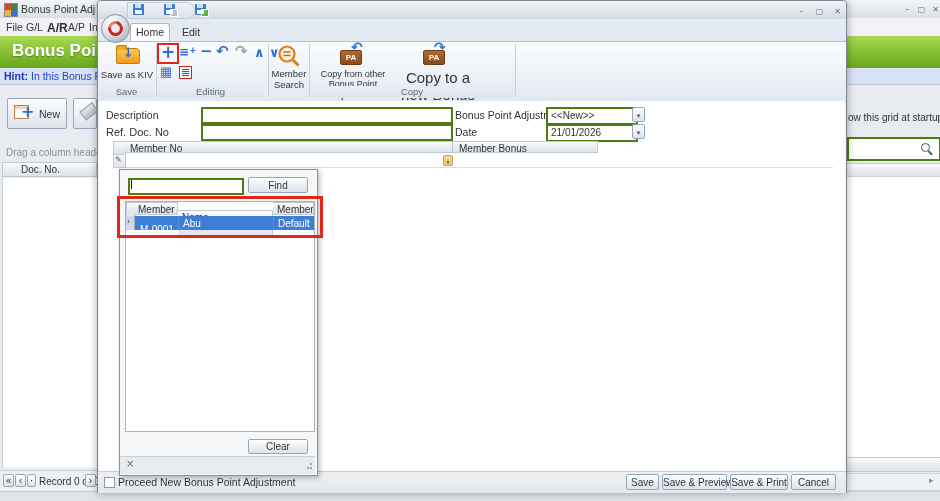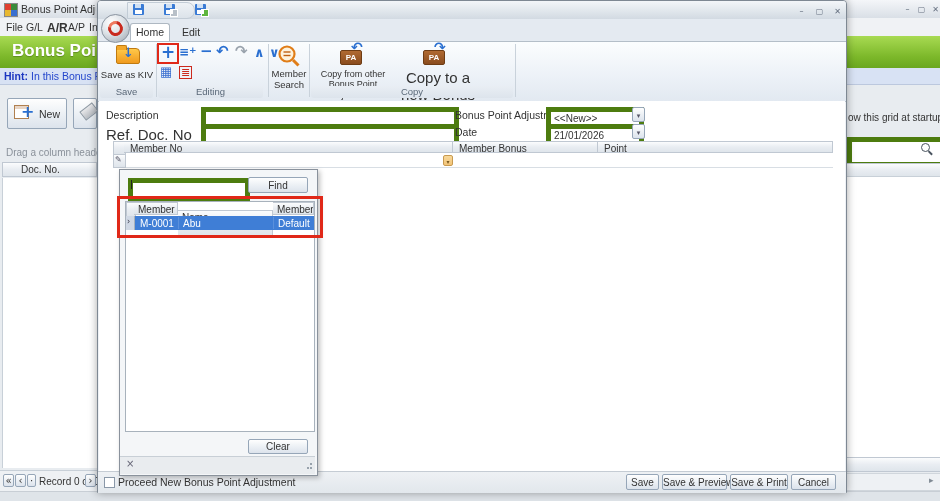--- a/index.html
+++ b/index.html
@@ -2,21 +2,21 @@
 <html><head>
 <meta charset="utf-8">
 <style>
   html,body{margin:0;padding:0;background:#c8cdd3;}
   #stage{position:relative;width:940px;height:501px;overflow:hidden;
          font-family:"Liberation Sans","DejaVu Sans",sans-serif;font-size:11px;color:#333;
          background:#e8ecf0;}
   .a{position:absolute;white-space:nowrap;}
   .ic{font-family:"DejaVu Sans",sans-serif;line-height:1;}
   .hdr{background:linear-gradient(#fbfcfd,#e9edf2 50%,#dfe5eb);border:1px solid #c0c8d2;}
-  .inp{background:#fff;border:5px solid #4d7c0f;}
+  .inp{background:#fff;border:2px solid #4d7c0f;}
   .b3{background:linear-gradient(#fefefe,#eef2f6 45%,#dce3ec);border:1px solid #96a6b8;border-radius:2px;
       text-align:center;font-size:10px;color:#333;box-sizing:border-box;}
   .sepv{border-left:1px solid #c9d2db;width:0;}
   .grplbl{color:#5a6878;font-size:9.5px;text-align:center;}
   .blue{color:#2a6fd0;font-weight:bold;}
   .gray{color:#9aa3ad;font-weight:bold;}
   .tabA{background:#fff;border:1px solid #aeb8c2;border-bottom:1px solid #fff;border-radius:3px 3px 0 0;
         text-align:center;font-size:10.5px;line-height:17px;}
   .winbtn{font-size:8px;color:#667080;width:13px;text-align:center;}
   .cell{box-sizing:border-box;padding:1px 0 0 6px;font-size:10px;overflow:hidden;}
@@ -193,38 +193,37 @@
     </div>
     <div class="a grplbl" style="left:213px;top:85px;width:202px;background:linear-gradient(#e9eef4,#dde4ec);height:12px;border-radius:0 0 3px 3px;">Copy</div>
     <div class="a sepv" style="left:417px;top:43px;height:53px;"></div>
 
     
     <div class="a" style="left:1px;top:100px;width:746px;height:370px;background:#fff;"></div>
 
     
     <div class="a" style="left:8px;top:108px;font-size:10.5px;">Description</div>
     <div class="a inp" style="left:103px;top:106px;width:245px;height:13px;font-size:10px;padding-left:3px;"></div>
-    <div class="a" style="left:8px;top:125px;font-size:15px;">Ref. Doc. No</div>
+    <div class="a" style="left:8px;top:125px;font-size:11px;">Ref. Doc. No</div>
     <div class="a inp" style="left:103px;top:123px;width:245px;height:13px;font-size:10px;padding-left:3px;"></div>
 
     <div class="a" style="left:357px;top:108px;font-size:10.5px;">Bonus Point Adjustment No</div>
     <div class="a inp" style="left:448px;top:106px;width:85px;height:13px;font-size:10px;padding:1px 0 0 3px;">&lt;&lt;New&gt;&gt;</div>
     <div class="a b3" style="left:534px;top:106px;width:13px;height:15px;line-height:13px;">
       <span class="ic" style="font-size:7px;color:#556;">▾</span></div>
     <div class="a" style="left:357px;top:125px;font-size:10.5px;">Date</div>
     <div class="a inp" style="left:448px;top:123px;width:85px;height:13px;font-size:10px;padding:1px 0 0 3px;">21/01/2026</div>
     <div class="a b3" style="left:534px;top:123px;width:13px;height:15px;line-height:13px;">
       <span class="ic" style="font-size:7px;color:#556;">▾</span></div>
 
     
     <div class="a" style="left:15px;top:140px;width:720px;height:13px;">
       <div class="a hdr" style="left:0;top:0;width:11px;height:12px;"></div>
       <div class="a hdr cell" style="left:11px;top:0;width:329px;height:12px;border-left:none;">Member No</div>
       <div class="a hdr cell" style="left:340px;top:0;width:145px;height:12px;border-left:none;">Member Bonus</div>
-      <div class="a hdr cell" style="left:485px;top:0;width:235px;height:12px;border-left:none;">Point</div>
     </div>
     
     <div class="a" style="left:15px;top:153px;width:720px;height:13px;border-bottom:1px solid #d8dee4;">
       <div class="a hdr" style="left:0;top:0;width:11px;height:12px;">
         <span class="ic" style="font-size:8px;color:#556;position:absolute;left:1px;top:1px;">✎</span>
         </div>
       <div class="a b3" style="left:330px;top:1px;width:10px;height:11px;line-height:9px;background:linear-gradient(#f8d99a,#f2c377);border:1px solid #c89a50;">
         <span class="ic" style="font-size:6px;color:#7a5a20;">▾</span></div>
     </div>
 
@@ -237,21 +236,21 @@
       <div class="a" style="left:5px;top:31px;width:190px;height:231px;background:#fff;border:1px solid #a8b2bc;box-sizing:border-box;">
         <div class="a hdr" style="left:0;top:0;width:8px;height:13px;"></div>
         <div class="a hdr cell" style="left:8px;top:0;width:44px;height:13px;border-left:none;padding-left:4px;">Member ...</div>
         <div class="a hdr cell" style="left:52px;top:8px;width:95px;height:27px;border-left:none;padding-left:4px;">Name</div>
         <div class="a hdr cell" style="left:147px;top:0;width:41px;height:13px;border-left:none;padding-left:4px;">Member T...</div>
 
         <div class="a" style="left:0;top:14px;width:188px;height:14px;background:#3f7ed6;">
           <div class="a" style="left:0;top:0;width:8px;height:14px;background:#d0d8e4;border-right:1px solid #a8b2bc;">
             <span class="ic" style="font-size:8px;color:#334;position:absolute;left:1px;top:2px;">›</span>
             </div>
-          <div class="a cell" style="left:8px;top:1px;width:44px;color:#fff;">M-0001</div>
+          <div class="a cell" style="left:8px;top:7px;width:44px;color:#fff;">M-0001</div>
           <div class="a cell" style="left:52px;top:1px;width:95px;color:#fff;padding-left:4px;border-left:1px solid #5a90dc;">Abu</div>
           <div class="a cell" style="left:147px;top:1px;width:41px;color:#fff;padding-left:4px;border-left:1px solid #5a90dc;">Default</div>
         </div>
       </div>
 
       <div class="a b3" style="left:128px;top:269px;width:60px;height:15px;line-height:14px;">Clear</div>
       <div class="a" style="left:0;top:286px;width:195px;height:17px;background:#e9ecef;border-top:1px solid #c8cfd6;"></div>
       <div class="a ic" style="left:6px;top:289px;font-size:10px;color:#667;">×</div>
       <div class="a grip" style="left:184px;top:293px;"></div>
     </div>

